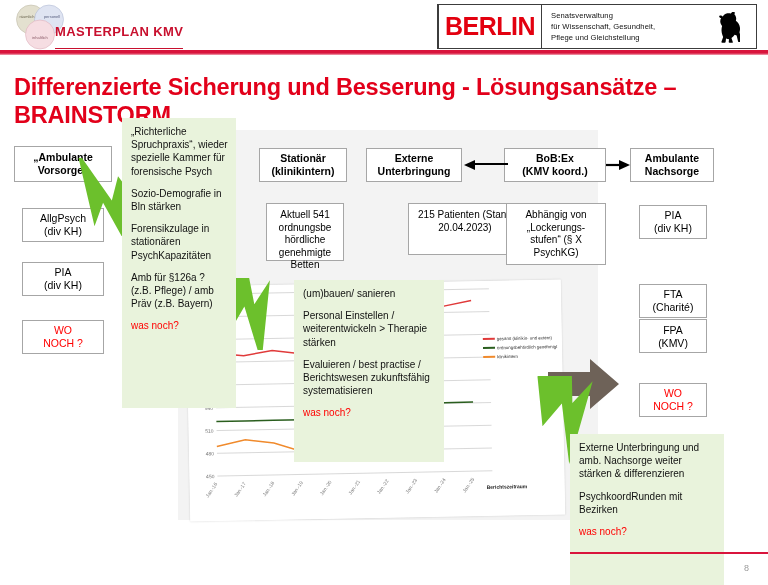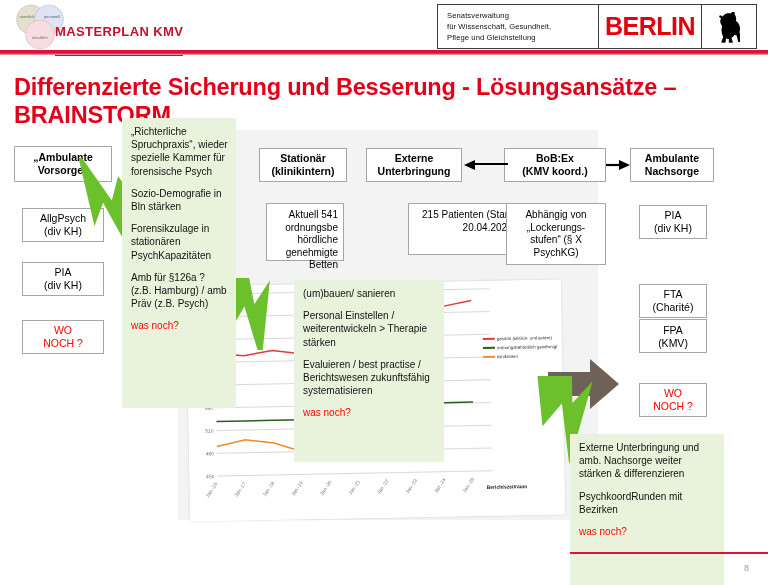--- a/index.html
+++ b/index.html
@@ -13,21 +13,21 @@
   }
 
   
   #header { position:absolute; left:0; top:0; width:768px; height:56px; }
   #logo-venn { position:absolute; left:12px; top:3px; width:56px; height:48px; }
   #logo-title {
     position:absolute; left:55px; top:24px;
     font-size:13px; font-weight:bold; color:#c8102e;
     letter-spacing:.4px;
     border-bottom:1.5px solid #c8102e;
-    padding-bottom:16px;
+    padding-bottom:9px;
   }
   #berlin-block {
     position:absolute; left:437px; top:4px; width:320px; height:45px;
     border:1px solid #3c3c3c; display:flex; background:#fff;
   }
   #senat-text {
     flex:0 0 160px; font-size:7.6px; line-height:1.45;
     color:#111; padding:5px 0 0 9px; letter-spacing:.1px;
   }
   #berlin-word {
@@ -61,21 +61,21 @@
   #chart-svg { position:absolute; left:0; top:0; }
 
   
   .box {
     position:absolute; border:1px solid #a6a6a6; background:#ffffff;
     display:flex; align-items:center; justify-content:center; text-align:center;
     font-size:10.5px; color:#000; line-height:1.25; padding:2px;
   }
   .box.hdr { font-weight:bold; }
   .box.red { color:#ff0000; }
-  .box.note { font-size:10px; align-items:flex-start; text-align:right;
+  .box.note { font-size:10px; align-items:flex-start; text-align:center;
               justify-content:flex-start; padding:5px 5px; }
 
   
   .note-green {
     position:absolute; background:#e9f3dc; color:#111;
     font-size:10px; line-height:1.32; padding:7px 8px 7px 9px;
   }
   .note-green p { margin:0 0 9px 0; }
   .note-green p:last-child { margin-bottom:0; }
   .note-green .ask { color:#ff0000; }
@@ -104,26 +104,26 @@
     <circle cx="74" cy="33" r="29" fill="#dfe4f2" stroke="#a8b2cf" stroke-width="1"></circle>
     <circle cx="56" cy="63" r="29" fill="#f6dde2" stroke="#d8a8b4" stroke-width="1"></circle>
     <text x="30" y="30" font-family="Liberation Sans, sans-serif" font-size="8" fill="#6b6550" text-anchor="middle">räumlich</text>
     <text x="80" y="30" font-family="Liberation Sans, sans-serif" font-size="8" fill="#5a6180" text-anchor="middle">personell</text>
     <text x="56" y="72" font-family="Liberation Sans, sans-serif" font-size="8" fill="#8a5a66" text-anchor="middle">inhaltlich</text>
   </svg>
 
   <div id="logo-title">MASTERPLAN  KMV</div>
 
   <div id="berlin-block">
+    <div id="berlin-word">BERLIN</div>
     <div id="senat-text">
       <div>Senatsverwaltung</div>
       <div>für Wissenschaft, Gesundheit,</div>
       <div>Pflege und Gleichstellung</div>
     </div>
-    <div id="berlin-word">BERLIN</div>
     <div id="bear-cell">
       <svg width="22" height="34" viewBox="0 0 44 68">
         <path fill="#000" d="M30 4c-2 0-3.6 1.3-4.2 3.1-2.1-.7-4.6-1-7.2-.6-4.3.7-7.6 3.3-9 6.6-1.4-1.5-3.3-2.6-5.3-2.3-1.5.2-2.3 1.4-1.9 2.6.5 1.5 2.3 2.3 3.9 2.7-1.4 2.4-2 5.2-1.7 8 .3 3 1.7 5.6 3.6 7.7-.9 3-1.3 6.3-1.1 9.6.2 4.5 1.5 8.8 3.2 12.6l-3.4 9.6c-.3.9.3 1.8 1.3 1.8h5.4c.8 0 1.5-.6 1.6-1.4l.9-6.9c1.9.8 3.9 1.3 6 1.5l-.7 5.4c-.1.9.6 1.7 1.5 1.7h5.4c1 0 1.6-.9 1.3-1.8l-2.7-7.7c2.6-1.7 4.8-4 6.4-6.7l4 1.3 2.9 12c.2.8.9 1.4 1.7 1.4h4.4c1.1 0 1.8-1.1 1.4-2.1L43 44.6c1-3.2 1.3-6.6.8-9.9-.8-5.5-3.9-10.1-8.1-13 .6-1.8.8-3.7.6-5.6-.3-3-1.6-5.7-3.6-7.7.7-.9 1.1-2 1-3.2C33.5 3.3 31.9 4 30 4z"></path>
       </svg>
     </div>
   </div>
 
   <div id="header-rule"></div>
 </div>
 
@@ -252,21 +252,21 @@
   <path d="M30 0 L8 30 L30 27 L4 64 L58 30 L36 32 L62 2 Z" fill="#6cc02c" transform="rotate(-52 32 32) scale(1.3) translate(14 18)"></path>
 </svg>
 <svg class="bolt" style="left:500px;top:376px;" width="110" height="88" viewBox="0 0 110 88">
   <path d="M28 0 L6 30 L28 27 L2 64 L56 30 L34 32 L60 2 Z" fill="#6cc02c" transform="rotate(-42 30 32) scale(1.35) translate(14 10)"></path>
 </svg>
 
 <div class="note-green" style="left:122px;top:118px;width:114px;height:290px;">
   <p>„Richterliche Spruchpraxis“, wieder spezielle Kammer für forensische Psych</p>
   <p>Sozio-Demografie in Bln stärken</p>
   <p>Forensikzulage in stationären PsychKapazitäten</p>
-  <p>Amb für §126a ? (z.B. Hamburg) / amb Präv (z.B. Psych)</p>
+  <p>Amb für §126a ? (z.B. Pflege) / amb Präv (z.B. Bayern)</p>
   <p class="ask">was noch?</p>
 </div>
 
 <div class="note-green" style="left:294px;top:280px;width:150px;height:182px;">
   <p>(um)bauen/ sanieren</p>
   <p>Personal Einstellen / weiterentwickeln &gt; Therapie stärken</p>
   <p>Evaluieren / best practise / Berichtswesen zukunftsfähig systematisieren</p>
   <p class="ask">was noch?</p>
 </div>
 

